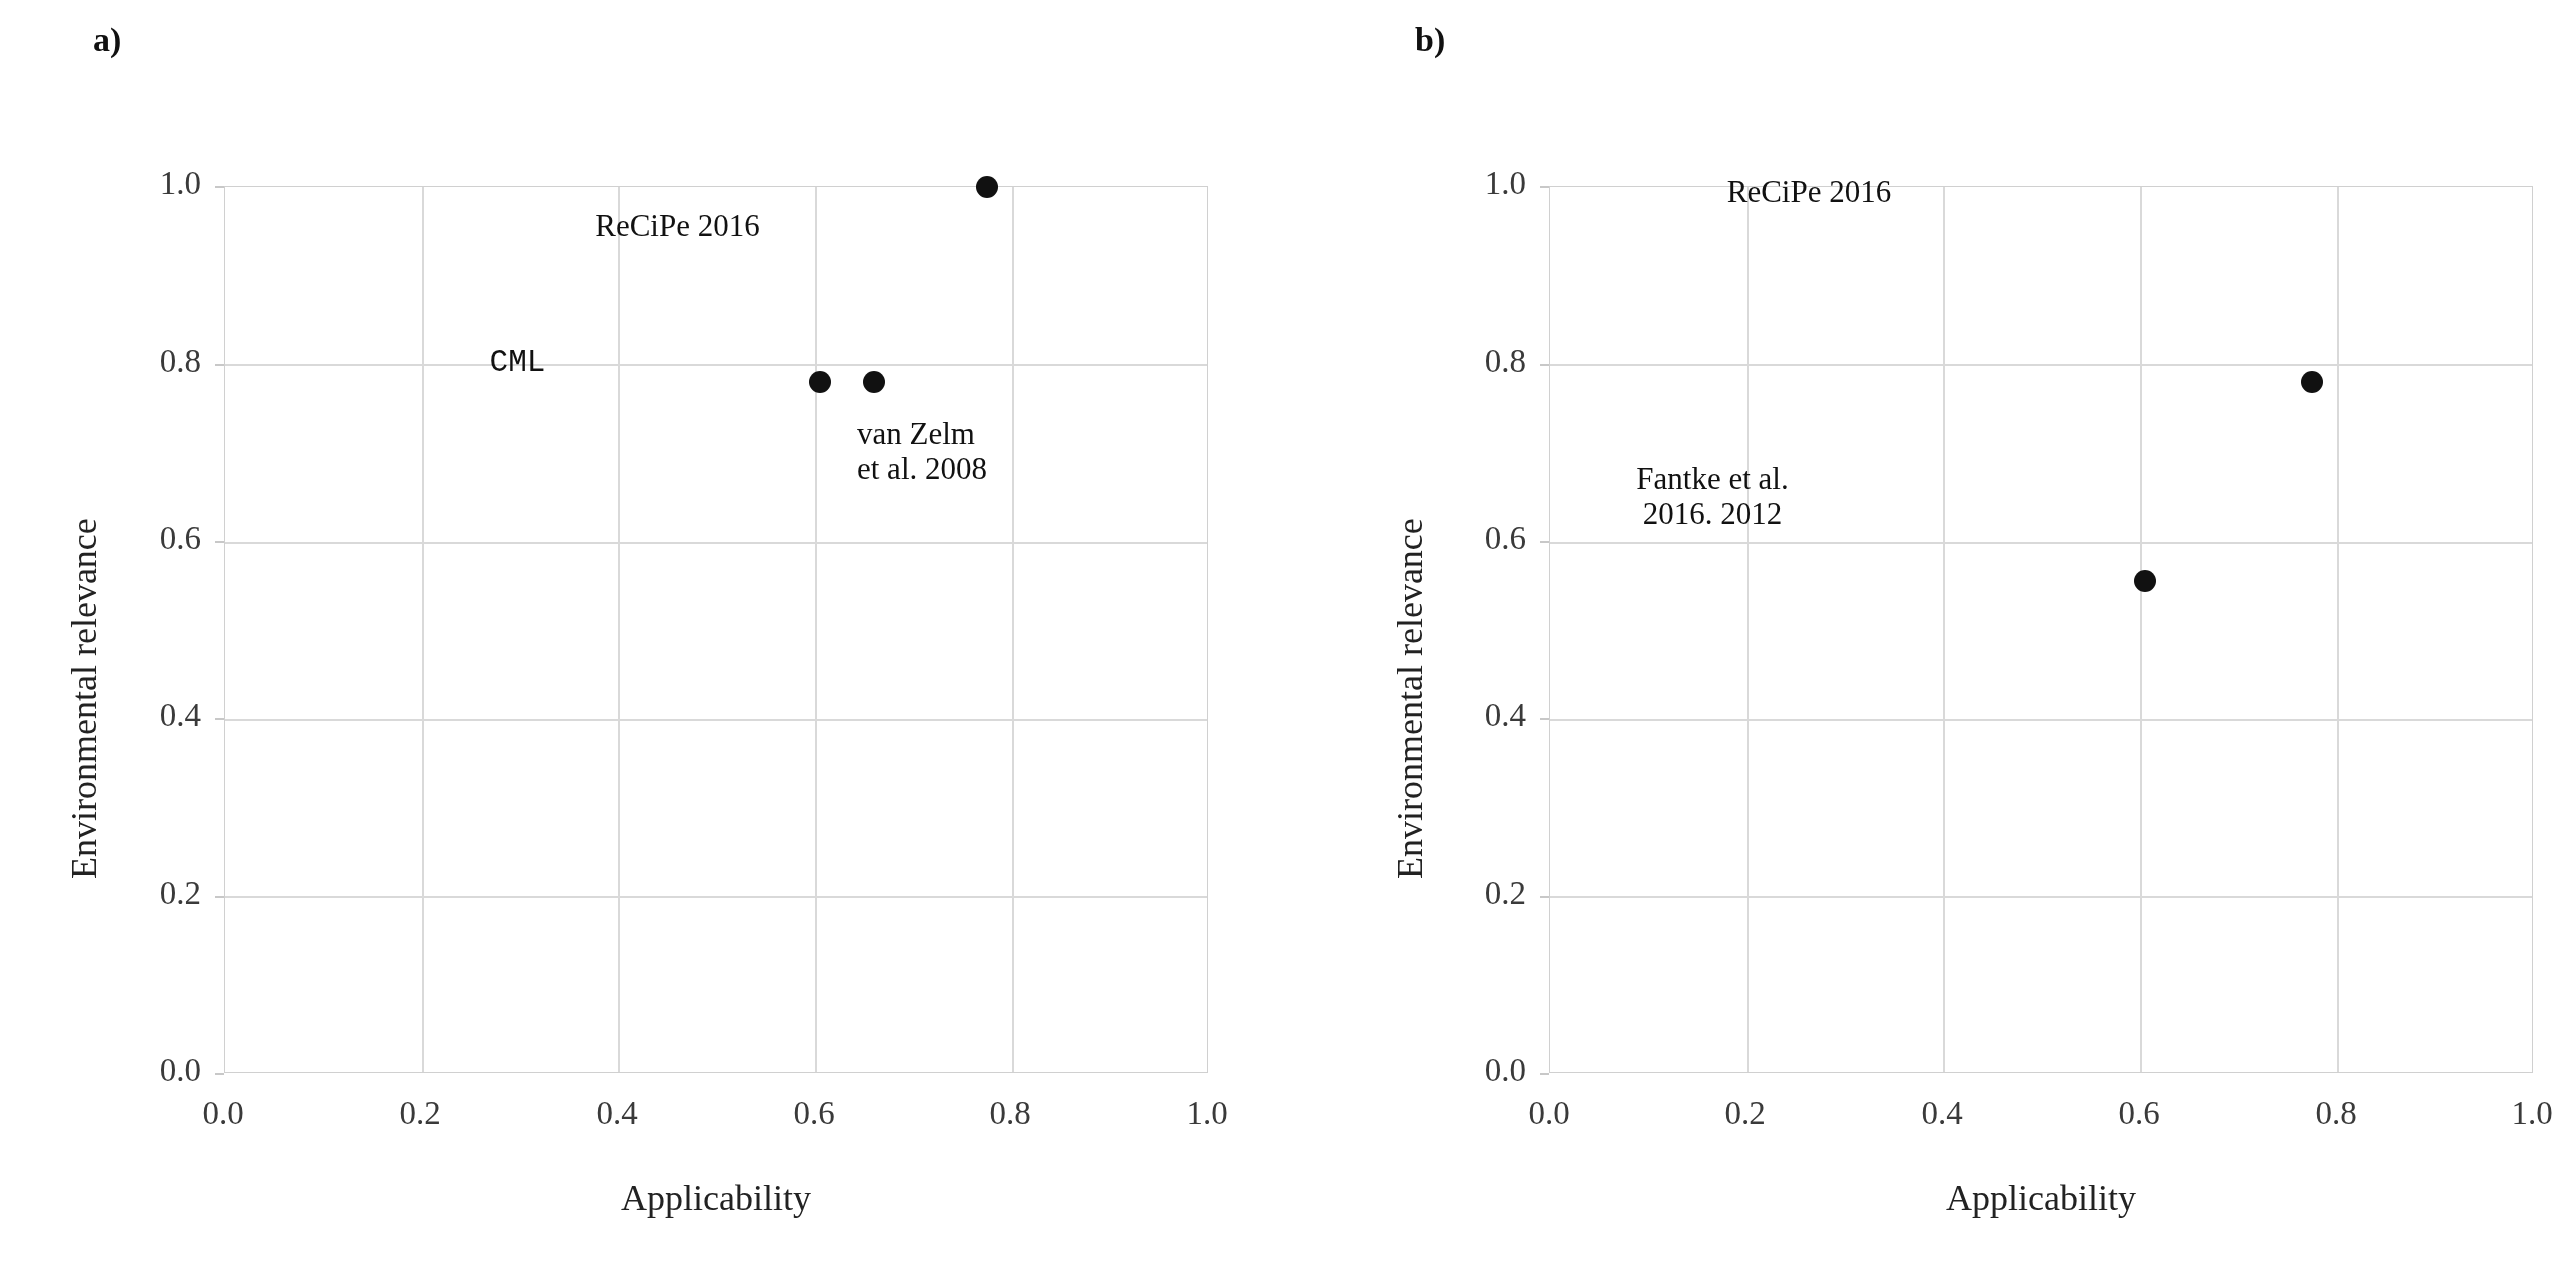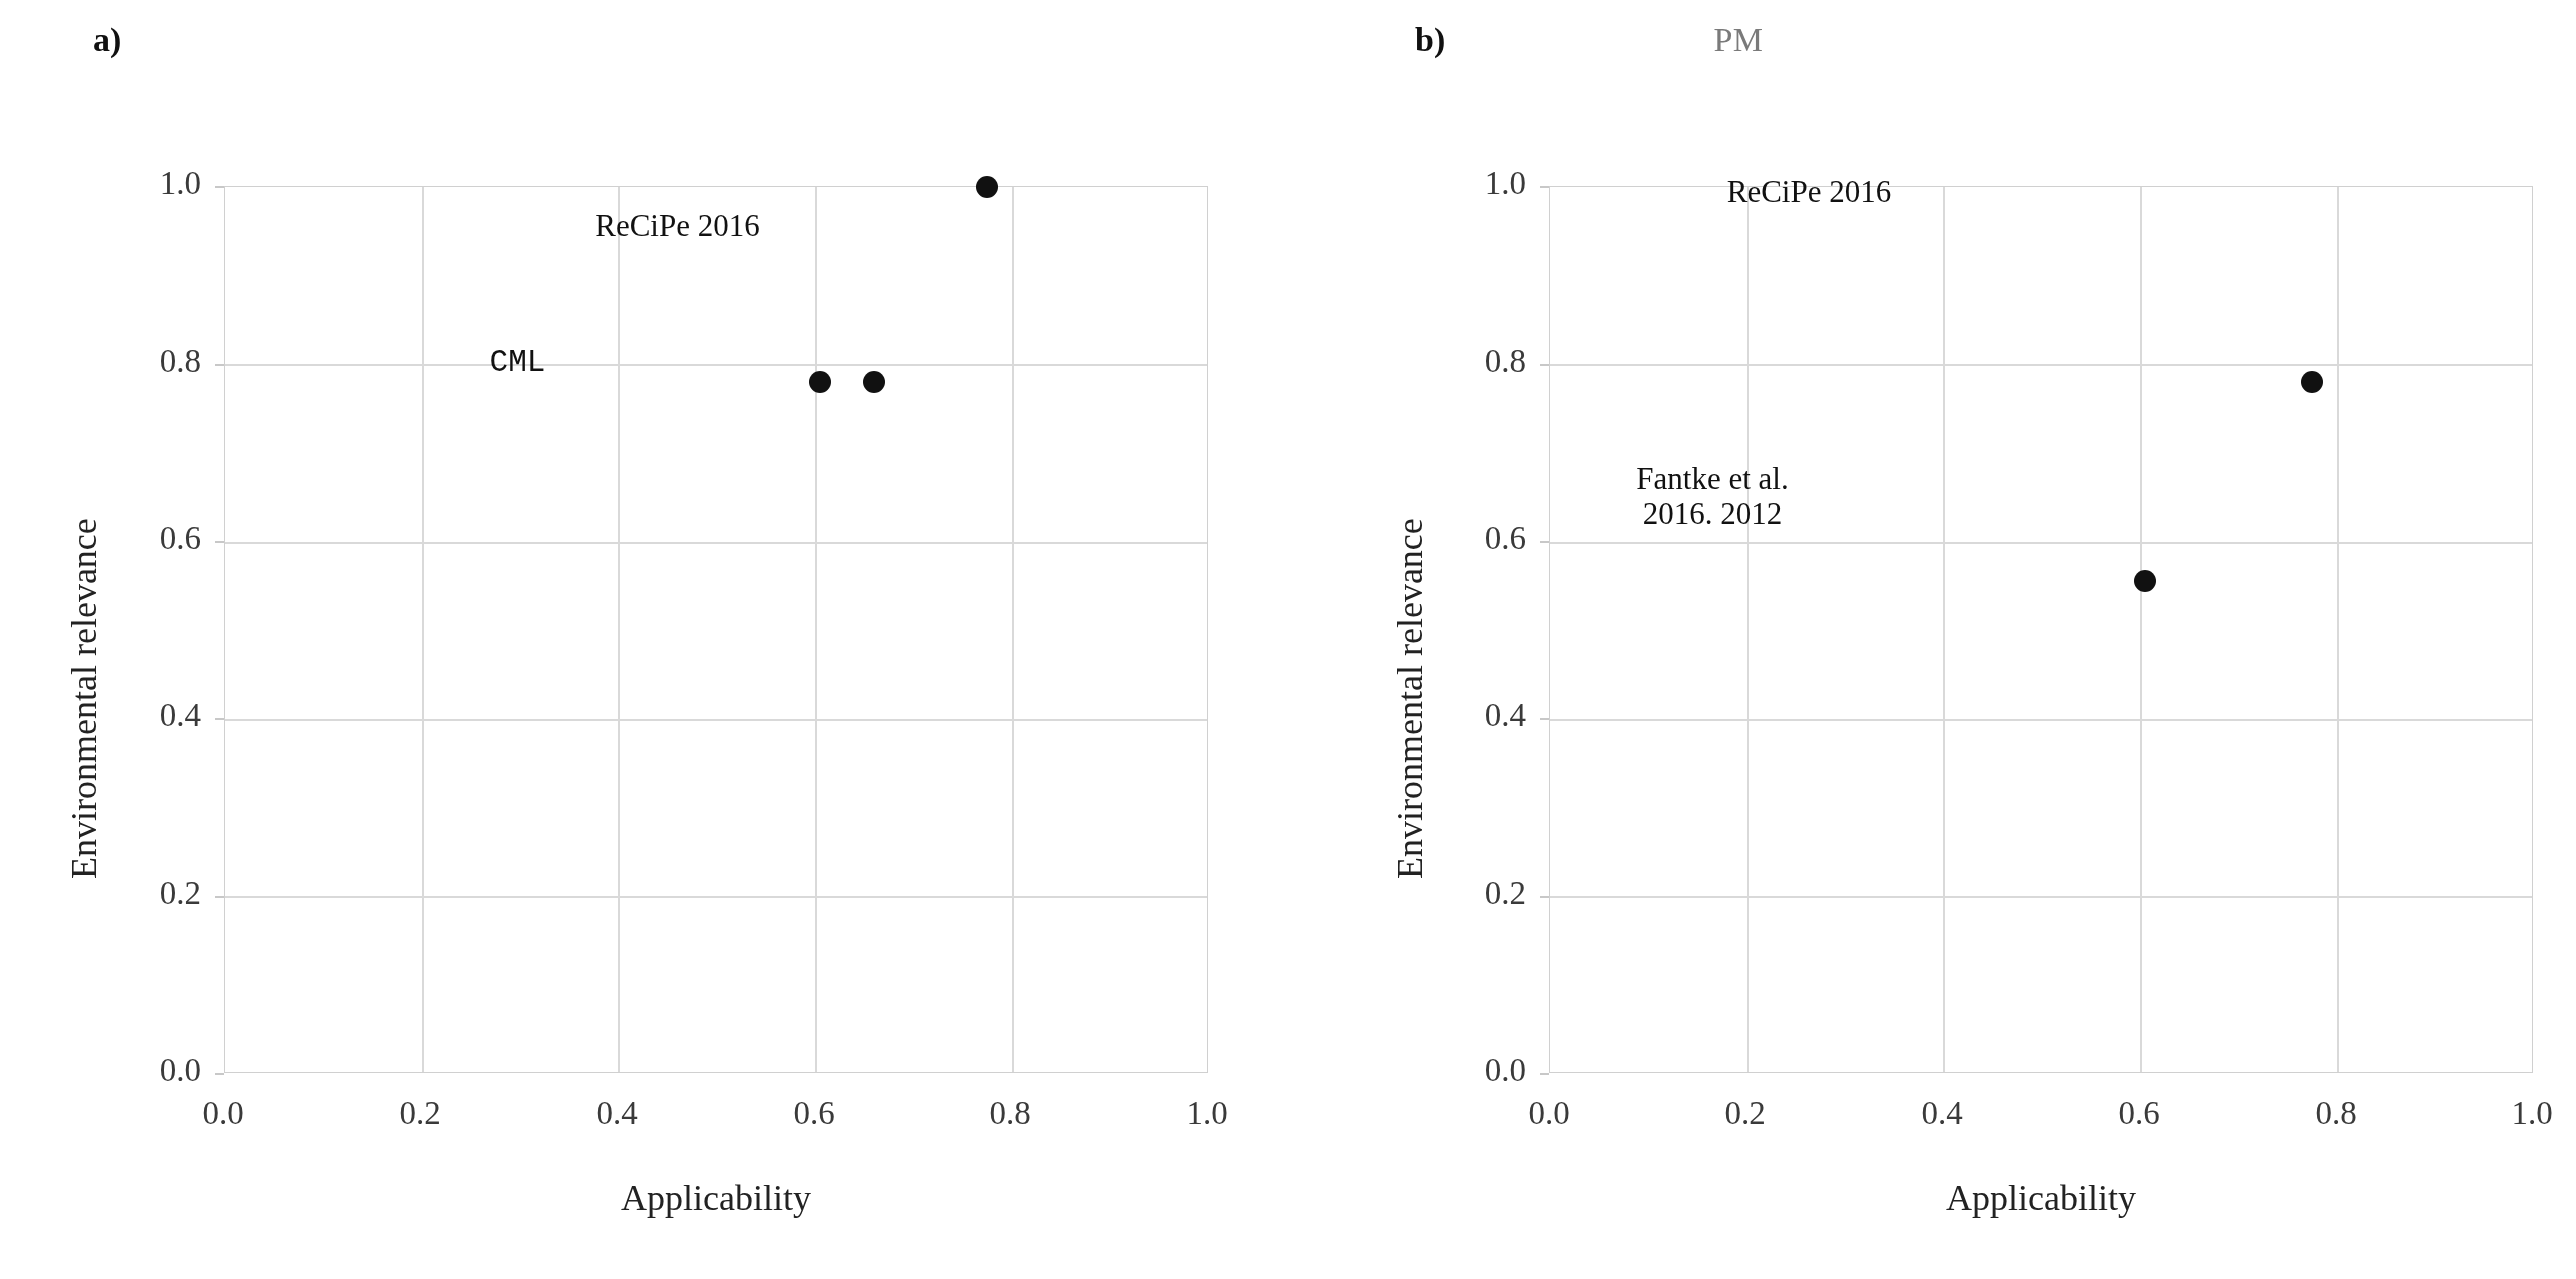--- a/index.html
+++ b/index.html
@@ -149,20 +149,22 @@
 
       <div class="point" style="left:762px; top:0px;"></div>
       <div class="point" style="left:595px;  top:195px;"></div>
       <div class="point" style="left:649px;  top:195px;"></div>
     </div>
 
     <div class="data-label right" style="left:402px; top:209px; width:551px;">ReCiPe 2016</div>
 
     <div class="data-label right" style="left:268px; top:346px; width:499px;font-family:Liberation Mono, monospace;">CML</div>
 
+    <div class="data-label left" style="left:857px; top:417px; width:313px;">van Zelm
+et al. 2008</div>
 
     <div class="ytick" style="left:112px; top:165px;">1.0</div>
     <div class="ytick" style="left:112px; top:343px;">0.8</div>
     <div class="ytick" style="left:112px; top:520px;">0.6</div>
     <div class="ytick" style="left:112px; top:697px;">0.4</div>
     <div class="ytick" style="left:112px; top:875px;">0.2</div>
     <div class="ytick" style="left:112px; top:1052px;">0.0</div>
 
     <div class="ytick-mark" style="left:215px; top:186px;"></div>
     <div class="ytick-mark" style="left:215px; top:364px;"></div>
@@ -180,21 +182,20 @@
 
     <div class="xaxis-title" style="left:373px; top:1177px; width:686px;">Applicability</div>
 
     <div class="yaxis-title" style="left:63px; top:879px;">Environmental relevance</div>
   </div>
 
   <div class="panel">
 
     <div class="panel-label" style="left:127px; top:21px;">b)</div>
 
-    <div class="panel-title" style="left:171px; top:21px; width:559px;">PM</div>
 
     <div class="plot-area" id="plotB" style="left:261px; top:186px; width:984px; height:887px;">
 
       <div class="gridline-v" style="left:197px;"></div>
       <div class="gridline-v" style="left:393px;"></div>
       <div class="gridline-v" style="left:590px;"></div>
       <div class="gridline-v" style="left:787px;"></div>
 
       <div class="gridline-h" style="top:177px;"></div>
       <div class="gridline-h" style="top:355px;"></div>

